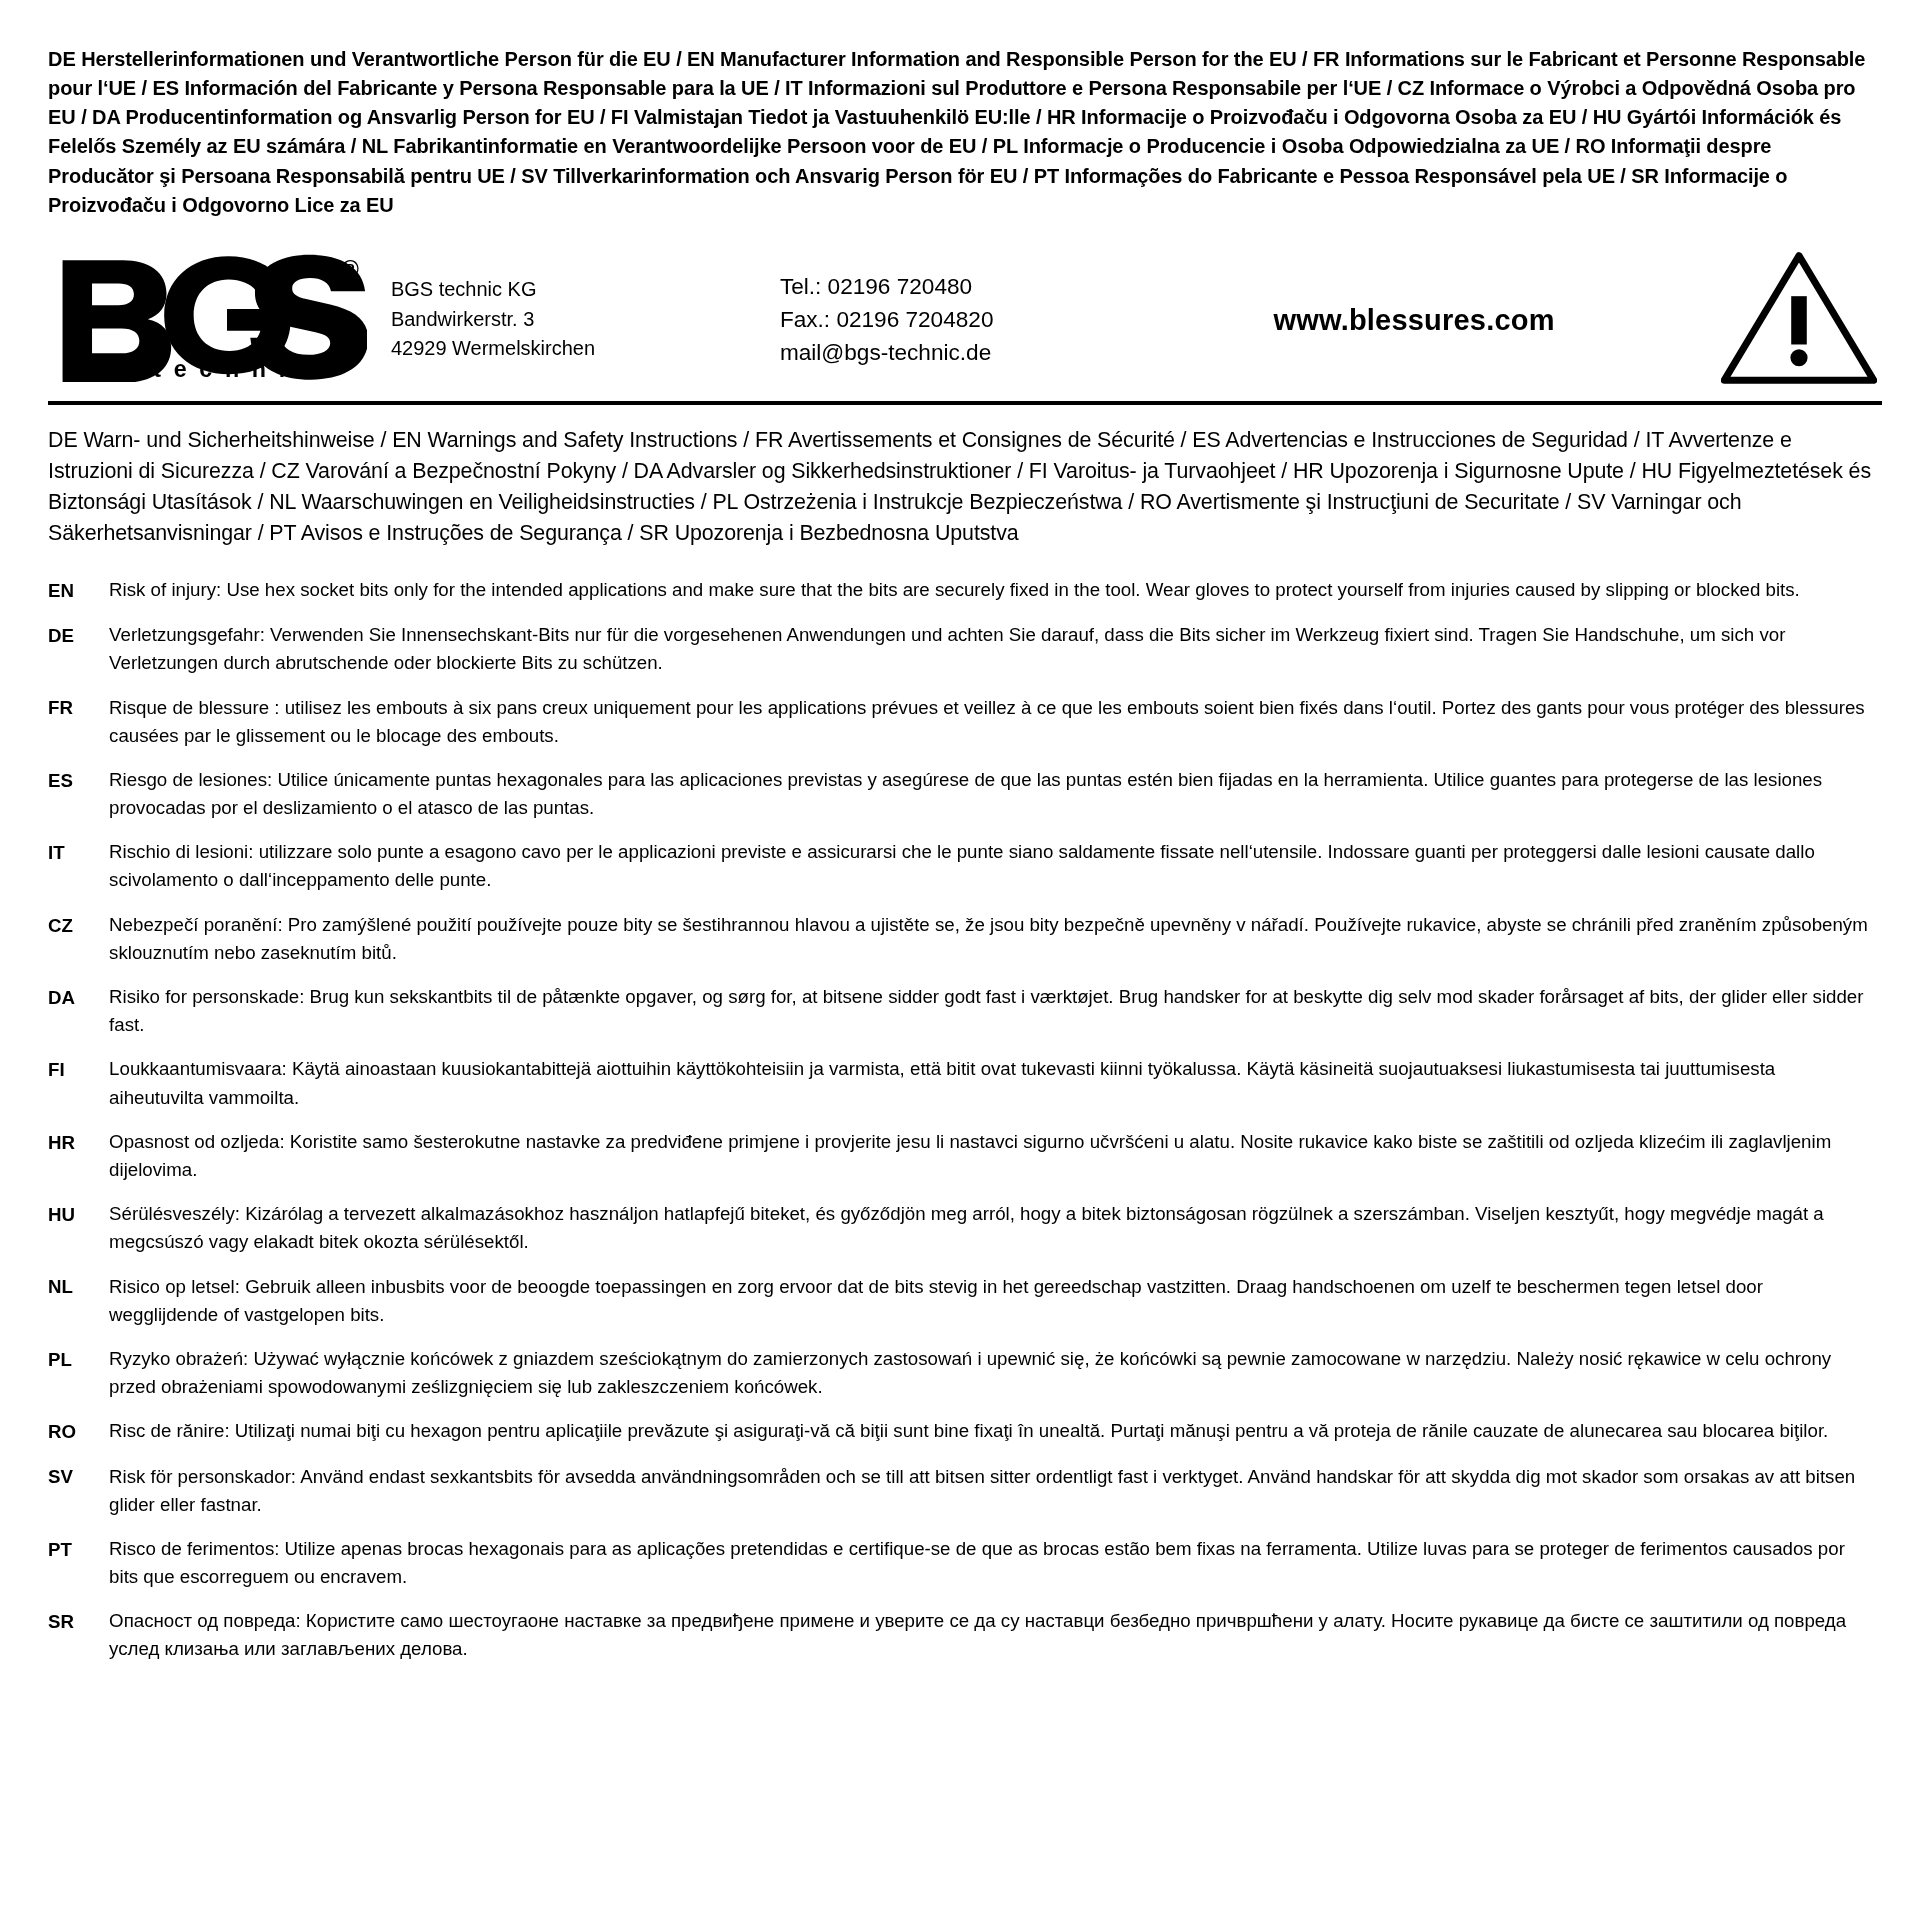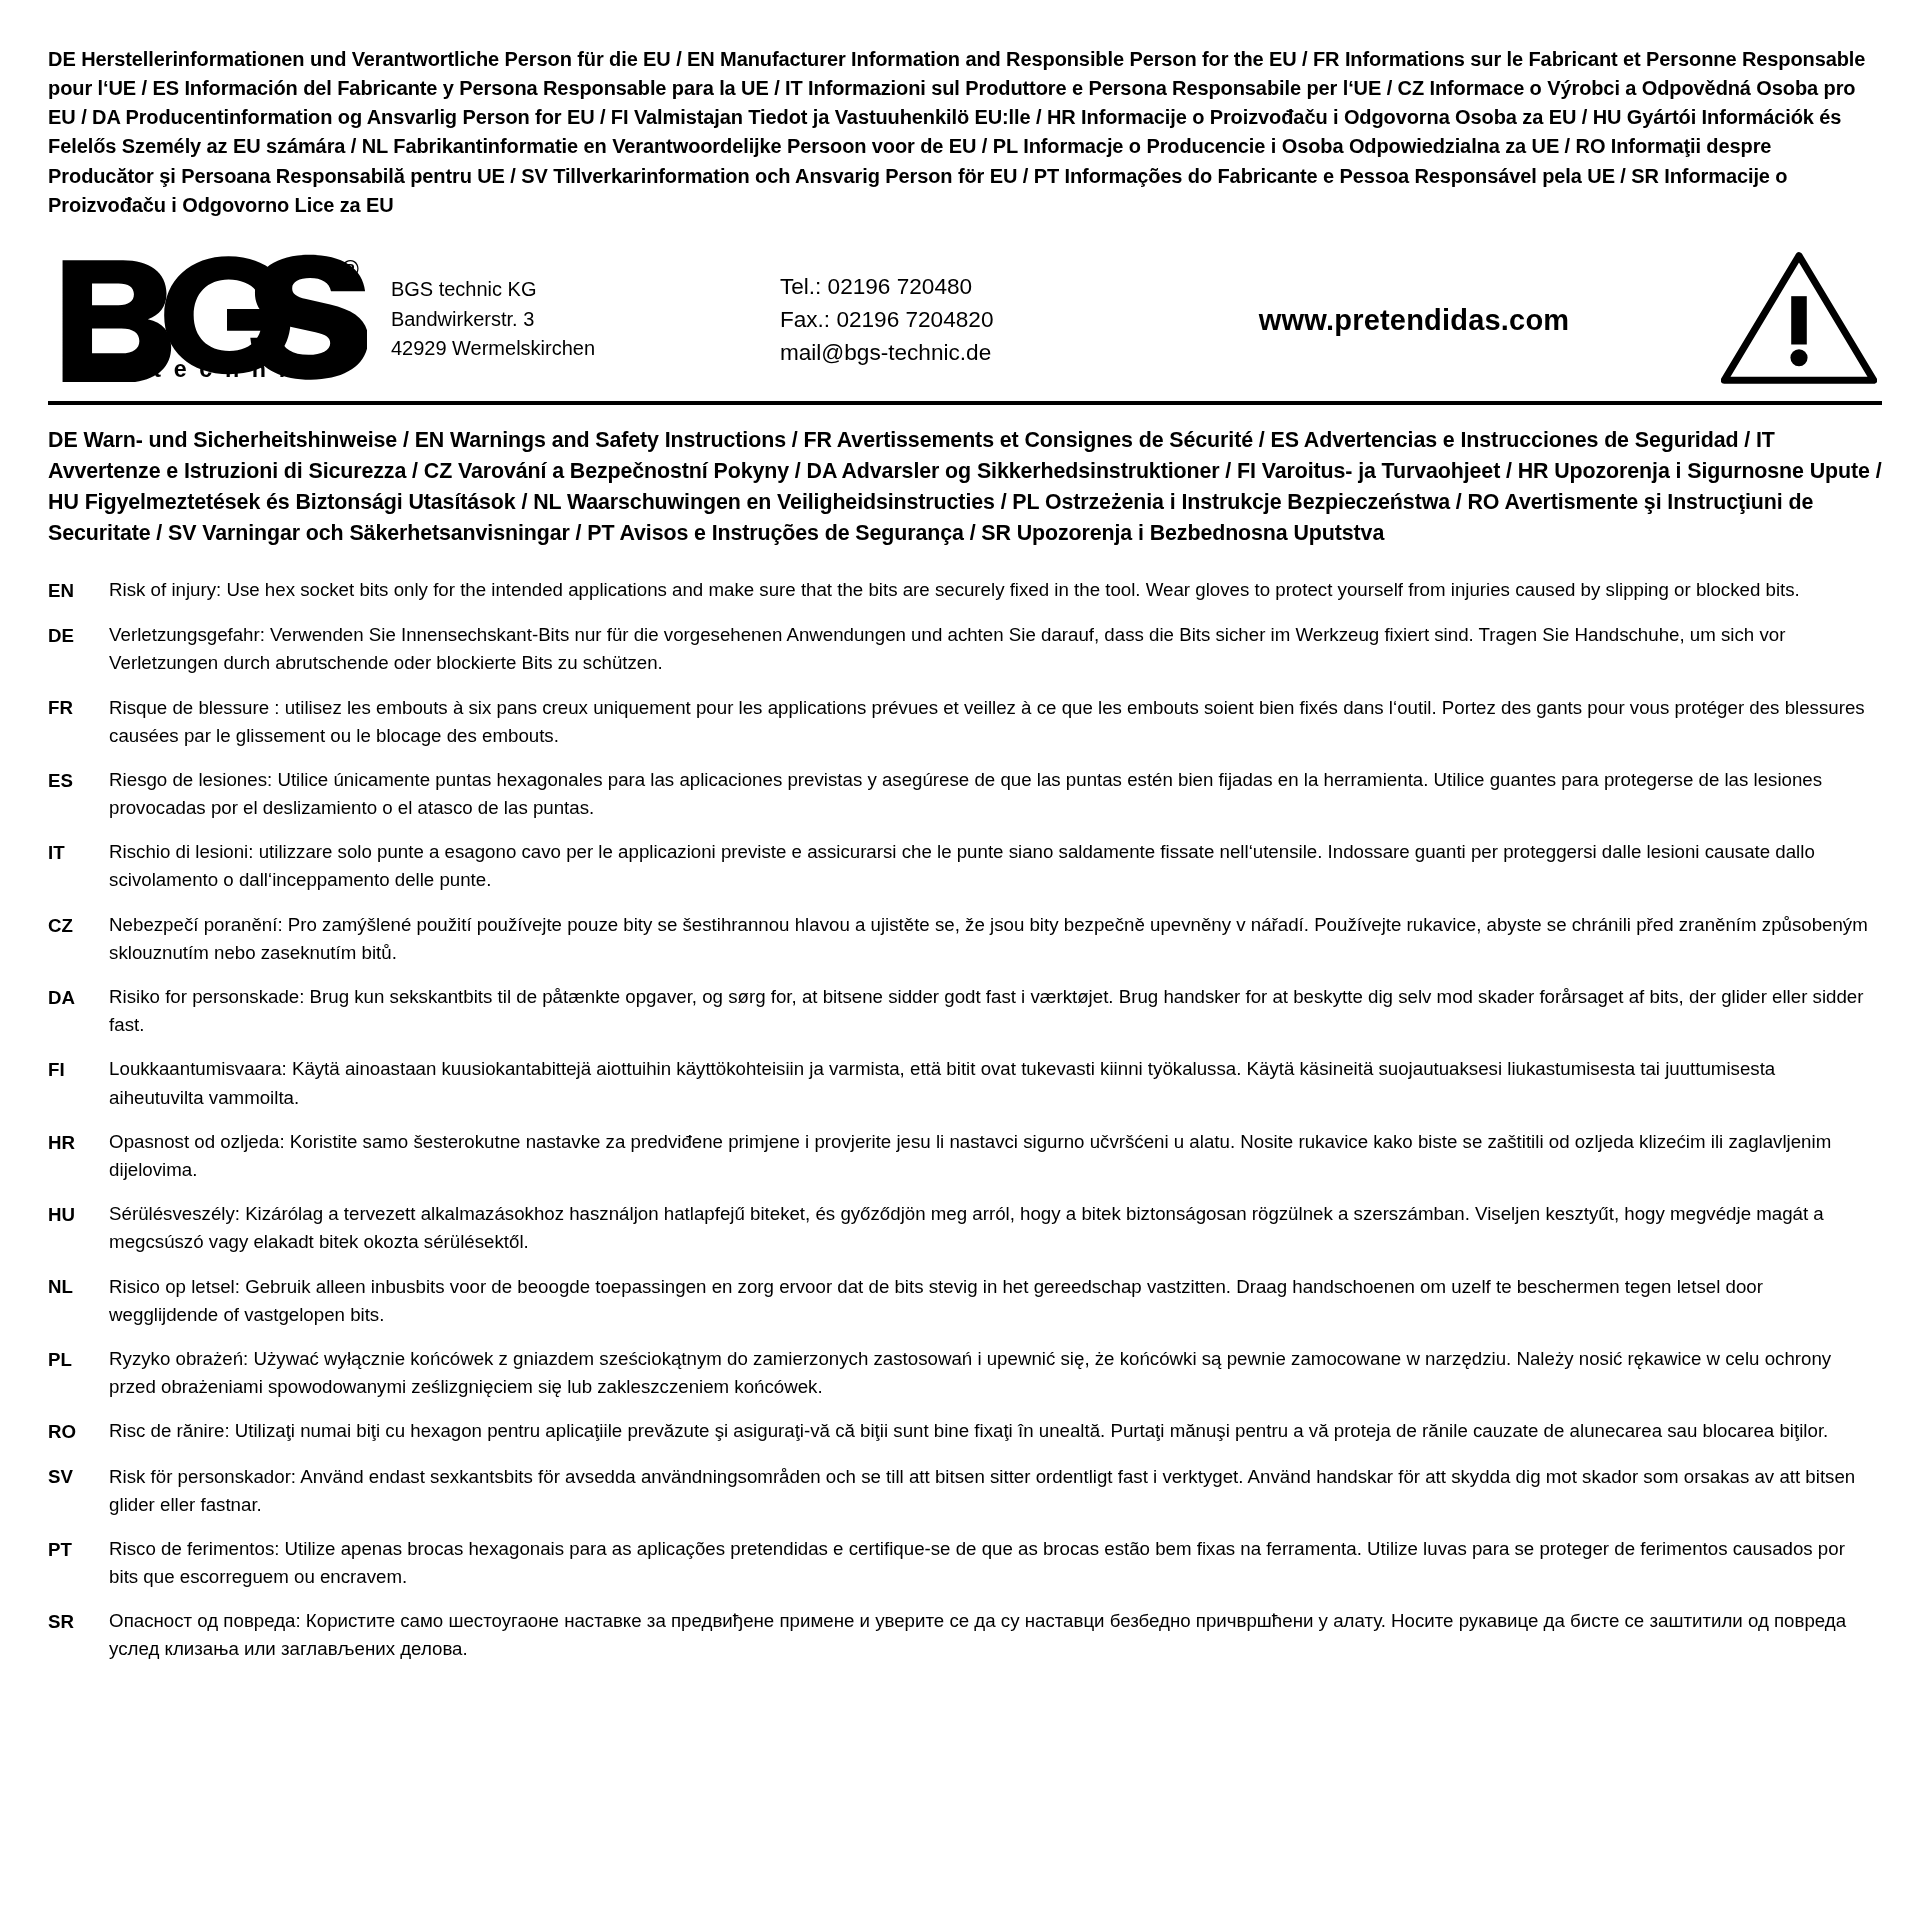--- a/index.html
+++ b/index.html
@@ -78,21 +78,21 @@
 
   .rule {
     height: 3.9px;
     background: #000;
     margin: 4.7px 3.1px 0 3.1px;
   }
 
   
   .warnings-heading {
     font-size: 21.4px;
-    font-weight: bold;
+    font-weight: normal;
     line-height: 1.46;
     letter-spacing: -0.1px;
     margin: 20px 3.1px 0 3.1px;
   }
 
   
   .lang-list {
     margin: 26.5px 3.1px 0 3.1px;
   }
   .lang-row {
@@ -149,21 +149,21 @@
       <div>Bandwirkerstr. 3</div>
       <div>42929 Wermelskirchen</div>
     </div>
 
     <div class="contact-block">
       <div>Tel.: 02196 720480</div>
       <div>Fax.: 02196 7204820</div>
       <div>mail@bgs-technic.de</div>
     </div>
 
-    <div class="website-block">www.pretendidas.com</div>
+    <div class="website-block">www.blessures.com</div>
 
     <div class="warn-tri-wrap">
       <svg width="156" height="134" viewBox="0 0 200 172">
         <path d="M100 6 L196 166 L4 166 Z" fill="#ffffff" stroke="#000000" stroke-width="9" stroke-linejoin="round"></path>
         <rect x="90" y="58" width="20" height="62" fill="#000000"></rect>
         <circle cx="100" cy="137" r="11" fill="#000000"></circle>
       </svg>
     </div>
 
   </div>

